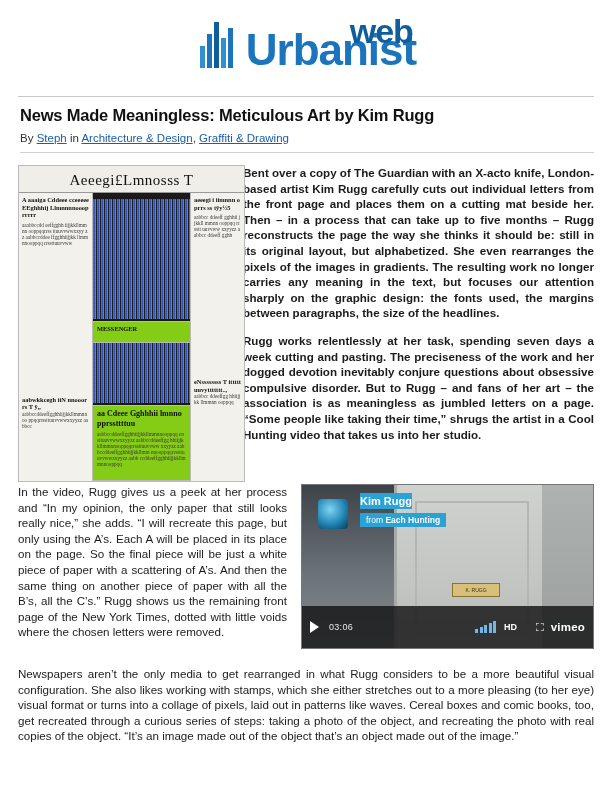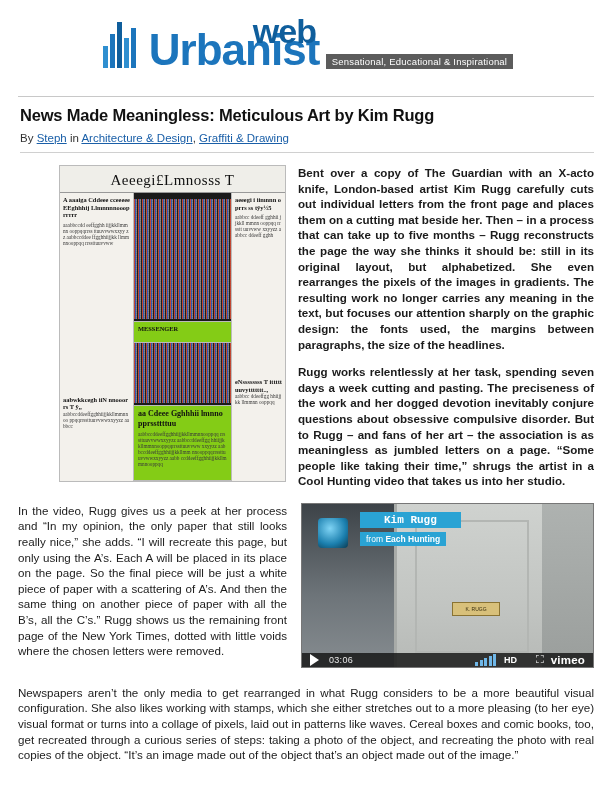--- a/index.html
+++ b/index.html
@@ -107,23 +107,21 @@
   }
   .byline a {
     color: #1a5fa8;
     text-decoration: underline;
   }
   .byline .sep { color: #333; }
 
   
   .cols {
     display: flex;
-    gap: 14px;
     margin-top: 12px;
-    margin-left: 41px;
   }
   .col-img { width: 225px; flex: none; }
   .col-txt { flex: 1; font-weight: bold; }
 
   p.body {
     font-size: 11.6px;
     line-height: 15.6px;
     text-align: justify;
     margin: 0 0 12px 0;
     color: #1b1b1b;
@@ -236,37 +234,36 @@
   }
   .video .plaque {
     position:absolute; left:150px; top:98px; width:46px; height:12px;
     background:#d8c07a; border:1px solid #8a7332;
     font-size:5px; color:#3a2f10; text-align:center; line-height:12px;
   }
   .vid-title {
     position: absolute; left: 58px; top: 8px;
     background: #2aa3d4; color: #fff;
     font-size: 11px; font-weight: bold;
-    padding: 2px 24px;
-    font-family: Liberation Mono, monospace;
+    padding: 2px 0;
   }
   .vid-sub {
     position: absolute; left: 58px; top: 28px;
     background: #2aa3d4; color: #fff;
     font-size: 8.5px;
     padding: 2px 6px;
   }
   .vid-sub b { color: #fff; }
   .vid-logo-dot {
     position:absolute; left:16px; top:14px; width:30px; height:30px;
     background: radial-gradient(circle at 40% 35%, #7fd4f5 0%, #1b7fae 60%, #0d3b52 100%);
     border-radius: 4px;
   }
   .controls {
-    position: absolute; left: 0; right: 0; bottom: 0; height: 14px;
+    position: absolute; left: 0; right: 0; bottom: 0; height: 42px;
     background: rgba(20,20,20,0.82);
     display: flex; align-items: center;
     padding: 0 8px;
     box-sizing: border-box;
     color: #e8e8e8;
     font-size: 9px;
   }
   .play-btn {
     width: 0; height: 0;
     border-left: 9px solid #ffffff;
@@ -311,21 +308,20 @@
       <div class="logo-bars">
         <i></i>
           <i></i>
           <i></i>
           <i></i>
           <i></i>
       </div>
       <span class="logo-urban">Urbanist</span>
       <span class="logo-web">web</span>
     </div>
-    <div class="logo-tagline">Sensational, Educational &amp; Inspirational</div>
   </div>
 
   <hr class="rule">
 
   <h1 class="article-title">News Made Meaningless: Meticulous Art by Kim Rugg</h1>
 
   <div class="byline">
     <span>By</span>
     <a href="#">Steph</a>
     <span>in</span>

